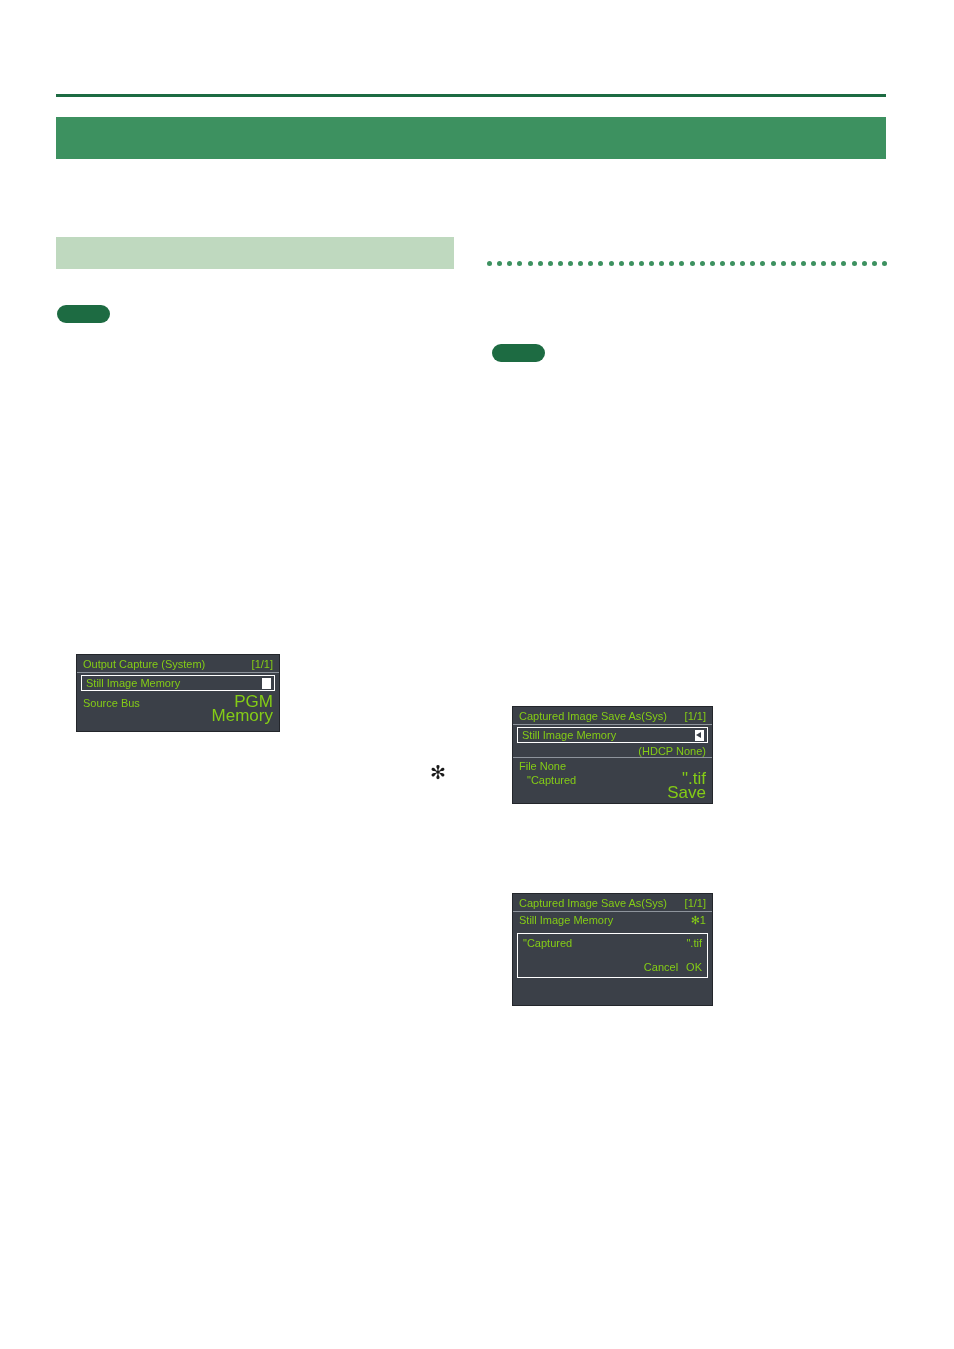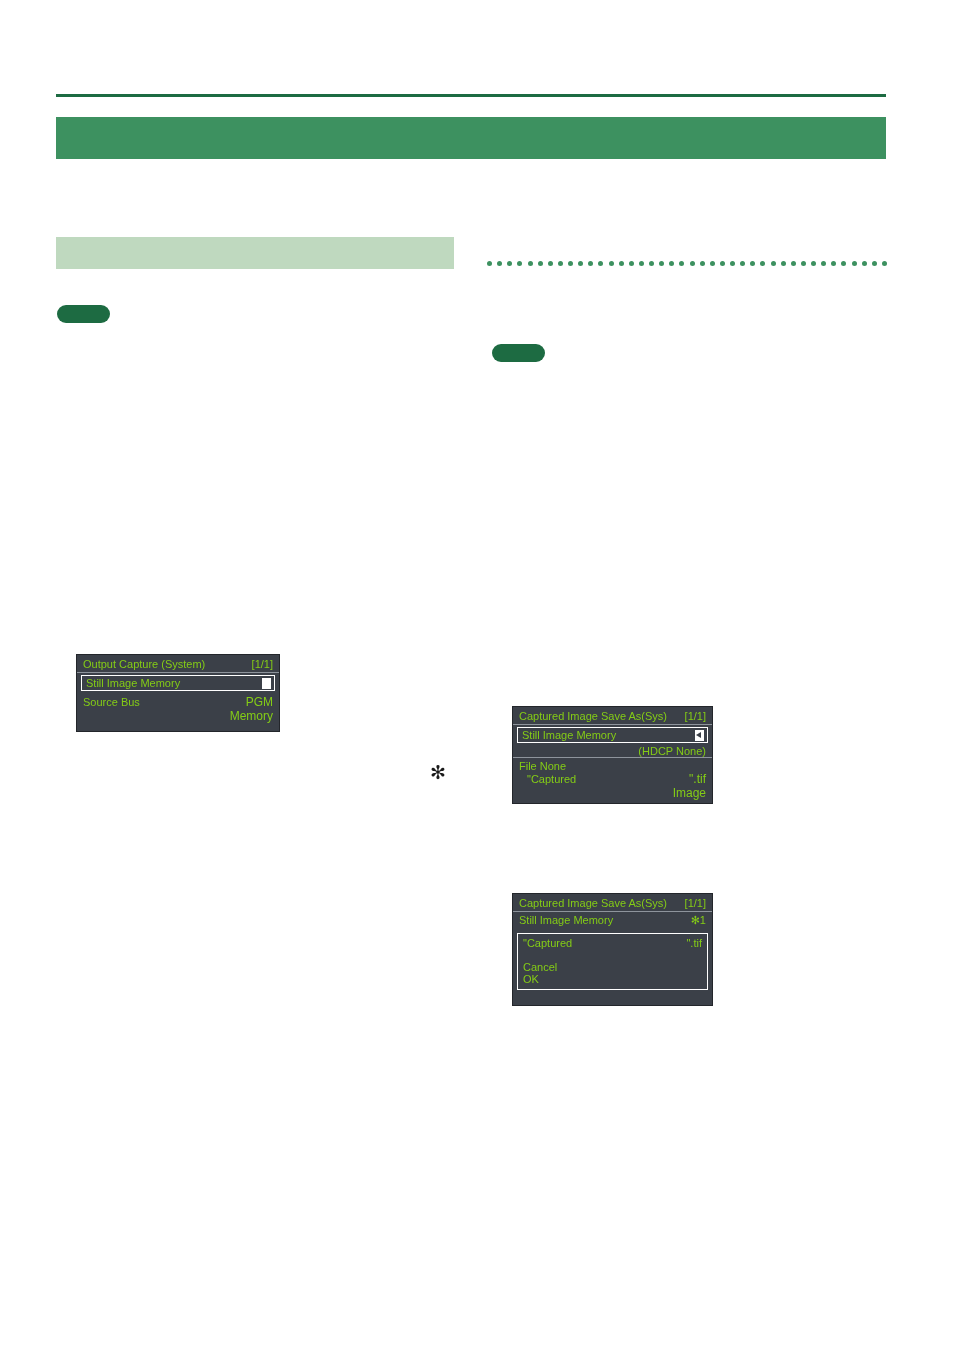--- a/index.html
+++ b/index.html
@@ -126,21 +126,21 @@
     margin: 2px 4px;
     border: 1px solid #ffffff;
     display: flex;
     justify-content: space-between;
     align-items: center;
     padding: 1px 3px 1px 4px;
     font-size: 11px;
   }
   .lcd .right-stack {
     text-align: right;
-    font-size: 12px;
+    font-size: 17px;
     line-height: 14px;
   }
   .cursor-box {
     display: inline-block;
     width: 9px;
     height: 11px;
     background: #ffffff;
     vertical-align: -1px;
   }
   .cursor-box.arrow {
@@ -187,21 +187,20 @@
   }
   #lcd-save-as-2 .inner-box .line {
     display: flex;
     justify-content: space-between;
     font-size: 11px;
     white-space: nowrap;
   }
   #lcd-save-as-2 .inner-box .line.second {
     justify-content: flex-end;
     margin-top: 12px;
-    flex-direction: column;
   }
   .filename-field {
     flex: 1;
     text-align: left;
   }
 </style>
 </head>
 <body>
 
 <div class="top-rule"></div>
@@ -289,21 +288,21 @@
     <span>(HDCP None)</span>
   </div>
   <div class="sep"></div>
   <div class="row" style="padding-bottom:0;">
     <span>File None</span>
   </div>
   <div class="row" style="padding-top:0;">
     <span class="filename-field" style="padding-left:8px;">"Captured</span>
     <span class="right-stack">
       <span style="display:block">".tif</span>
-      <span style="display:block">Image</span>
+      <span style="display:block">Save</span>
     </span>
   </div>
 </div>
 
 <div class="lcd" id="lcd-save-as-2">
   <div class="title-row">
     <span>Captured Image Save As(Sys)</span>
     <span>[1/1]</span>
   </div>
   <div class="sep"></div>

